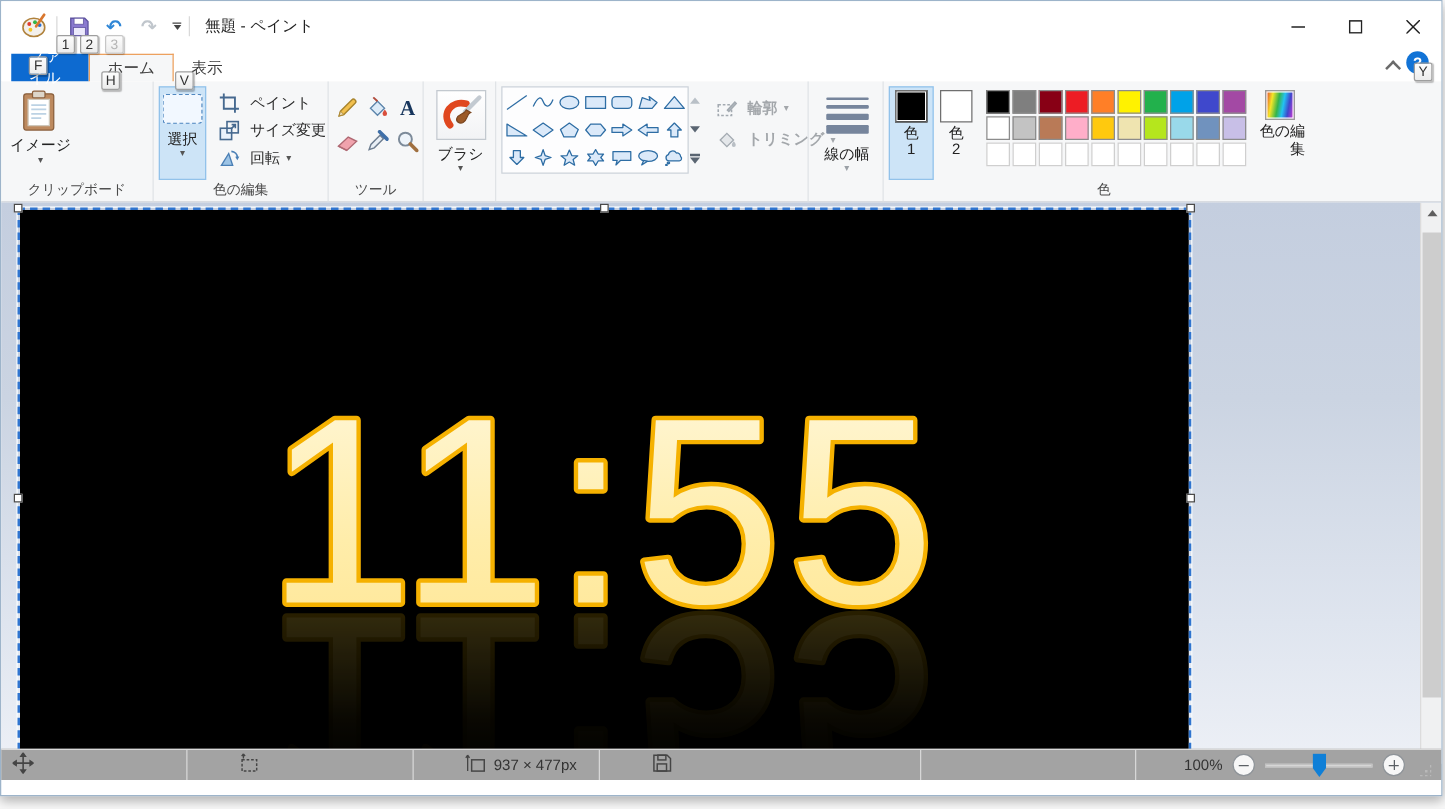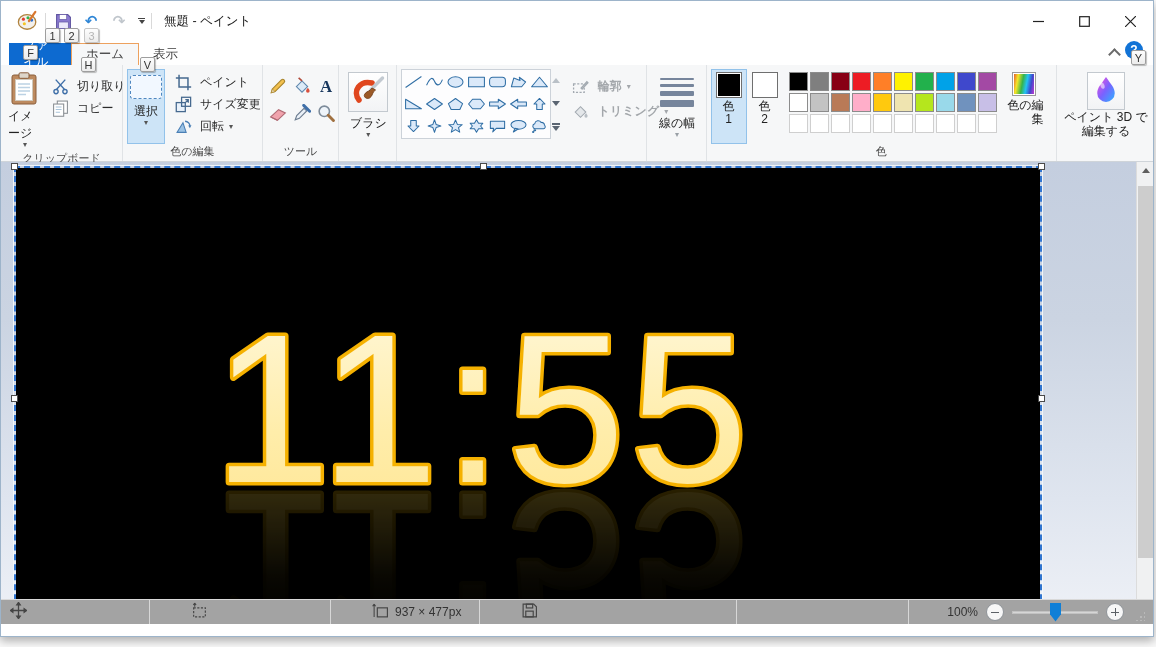--- a/index.html
+++ b/index.html
@@ -82,21 +82,21 @@
   .palette { display:grid; grid-template-columns:repeat(10,19px); grid-auto-rows:19px; gap:2px; margin:3px 4px 0 6px; }
   .pswatch { border:1px solid #8c8c8c; }
   .pswatch.empty { border:1px solid #cfcfcf; background:#fff; }
   .editcolors-icon { width:24px; height:24px; border:1px solid #9a9a9a; box-shadow:inset 0 0 0 1px #fff;
                      background:linear-gradient(100deg,#e23b2e,#f4e527 22%,#35b44a 43%,#23c3f2 60%,#3f48cc 78%,#e137d2); margin-bottom:2px; }
   .p3d-label { width:84px; text-align:center; line-height:14px; }
 
   
   .workarea { position:absolute; left:0; top:161px; right:0; bottom:25px; overflow:hidden;
               background:linear-gradient(180deg,#c4cedf 0%,#cbd4e2 35%,#dfe5ef 75%,#edf0f6 100%); }
-  .canvas { position:absolute; left:15px; top:6px; width:1024px; height:470px; background:#000; }
+  .canvas { position:absolute; left:15px; top:6px; width:935px; height:470px; background:#000; }
   .ants { position:absolute; inset:-2px; border:2px dashed #2f74cf; box-shadow:0 0 0 1px rgba(244,248,252,.9); pointer-events:none; }
   .handle { position:absolute; width:7px; height:7px; background:#fff; border:1px solid #4a4a4a; z-index:5; }
   .vscroll { position:absolute; right:0; top:0; bottom:0; width:17px; background:#f0f1f2; border-left:1px solid #dcdcdc; }
   .sb-arrow { position:absolute; left:0; width:17px; height:17px; display:flex; align-items:center; justify-content:center; }
   .sb-thumb { position:absolute; left:1px; width:15px; top:24px; height:372px; background:#cdcdcd; }
   .sb-tri-up { width:0;height:0;border-left:4px solid transparent;border-right:4px solid transparent;border-bottom:5px solid #5e5e5e; }
   .sb-tri-down { width:0;height:0;border-left:4px solid transparent;border-right:4px solid transparent;border-top:5px solid #5e5e5e; }
 
   
   .statusbar { position:absolute; left:0; right:0; bottom:12px; height:25px; background:#a3a3a3; border-top:1px solid #d9d9d9;
@@ -202,42 +202,20 @@
         <div class="bigbtn">
           <span class="paste-icon-box"><svg width="32" height="34" viewBox="0 0 32 34">
                   <rect x="4" y="3" width="24" height="29" rx="2" fill="#bd8a5f" stroke="#8a5f3c"></rect>
                   <rect x="11" y="0.8" width="10" height="5.5" rx="1.2" fill="#ddd6ca" stroke="#8a5f3c"></rect>
                   <rect x="7.5" y="7.5" width="17" height="21" fill="#fff" stroke="#cfc8bb"></rect>
                   <path d="M10 12 h12 M10 15.5 h12 M10 19 h12 M10 22.5 h8" stroke="#bcd2e4" stroke-width="1.4" fill="none"></path>
                 </svg></span>
           <span>イメージ</span>
           <span class="caret">▾</span>
         </div>
-        <div style="display:flex;flex-direction:column;margin-top:6px;">
-          <div class="smallbtn">
-            <span class="iconbtn">
-                  <svg width="17" height="17" viewBox="0 0 16 16" fill="none" stroke="#3f6fa8" stroke-width="1.3">
-                    <path d="M4.2 10.8 L12.5 1.5 M11.8 10.8 L3.5 1.5"></path>
-                    <circle cx="3.8" cy="12.8" r="2"></circle>
-                    <circle cx="12.2" cy="12.8" r="2"></circle>
-                  </svg>
-                </span>
-            <span>切り取り</span>
-          </div>
-          <div class="smallbtn">
-            <span class="iconbtn">
-                  <svg width="17" height="17" viewBox="0 0 16 16">
-                    <rect x="5" y="1" width="9.5" height="11.5" fill="#fff" stroke="#8a8f94"></rect>
-                    <rect x="1.5" y="3.8" width="9.5" height="11.5" fill="#fff" stroke="#8a8f94"></rect>
-                    <path d="M3.5 6.5 h5.5 M3.5 9 h5.5 M3.5 11.5 h4" stroke="#a9c4da" fill="none"></path>
-                  </svg>
-                </span>
-            <span>コピー</span>
-          </div>
-        </div>
       </div>
       <div class="glabel">クリップボード</div>
     </div>
 
     <div class="rgroup g-image">
       <div class="gbody">
         <div class="bigbtn active">
           <span class="sel-iconbox"></span>
           <span>選択</span>
           <span class="caret">▾</span>
@@ -546,40 +524,20 @@
               <div class="pswatch empty"></div>
             </div>
         <div class="bigbtn" style="width:46px;">
           <span class="editcolors-icon"></span>
           <span style="text-align:right;line-height:14px;width:40px;">色の編集</span>
         </div>
       </div>
       <div class="glabel">色</div>
     </div>
 
-    <div class="rgroup g-p3d">
-      <div class="gbody" style="flex-direction:column;align-items:center;">
-        <div class="bigbtn">
-          <span class="brush-iconbox" style="width:38px;height:38px;">
-                <span><svg width="30" height="30" viewBox="0 0 24 24">
-                    <defs>
-                      <linearGradient id="p3dg" x1="0" y1="0" x2="1" y2="1">
-                        <stop offset="0" stop-color="#ff4fd8"></stop>
-                        <stop offset=".5" stop-color="#7b61ff"></stop>
-                        <stop offset="1" stop-color="#2bb3ff"></stop>
-                      </linearGradient>
-                    </defs>
-                    <path d="M12 1.5 C8 7.5 5 10 5 14.5 a7 7 0 0 0 14 0 C19 10 16 7.5 12 1.5 Z" fill="url(#p3dg)"></path>
-                    <ellipse cx="9.2" cy="8.5" rx="1.6" ry="2.6" fill="#ffffff" opacity=".55" transform="rotate(-18 9.2 8.5)"></ellipse>
-                  </svg></span>
-              </span>
-          <span class="p3d-label">ペイント 3D で編集する</span>
-        </div>
-      </div>
-    </div>
   </div>
 
   <div class="workarea">
     <div class="canvas">
       <svg width="935" height="470" viewBox="0 0 935 470">
         <defs>
           <linearGradient id="clockGrad" x1="0" y1="0" x2="0" y2="1">
             <stop offset="0" stop-color="#fff8dd"></stop>
                 <stop offset="0.6" stop-color="#ffedaa"></stop>
                 <stop offset="1" stop-color="#ffe694"></stop>

